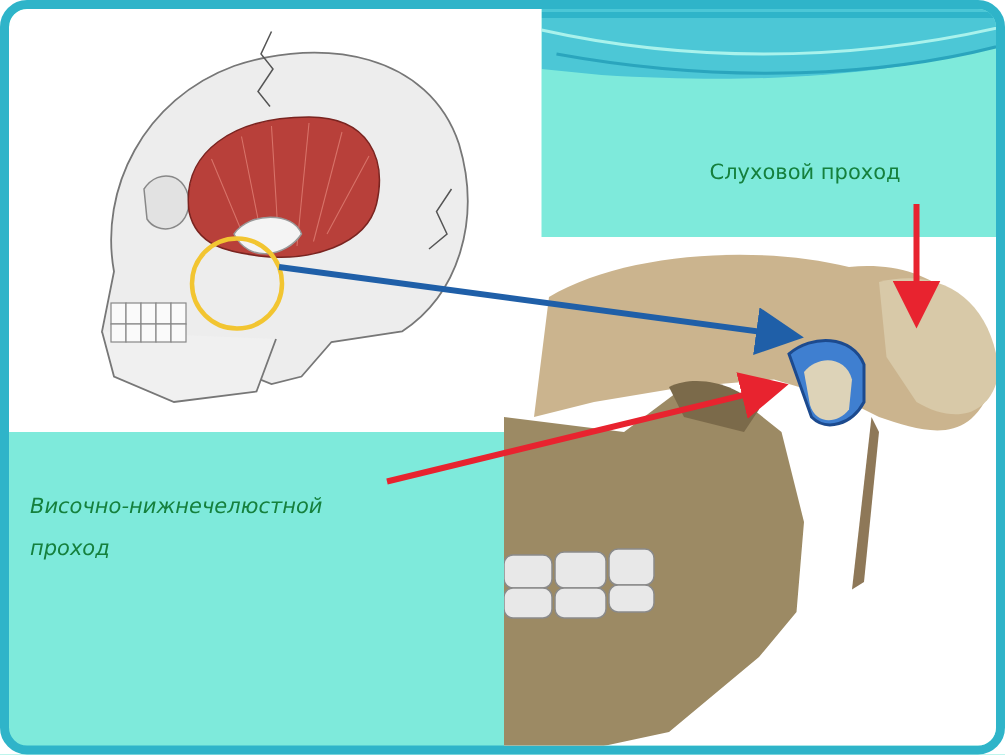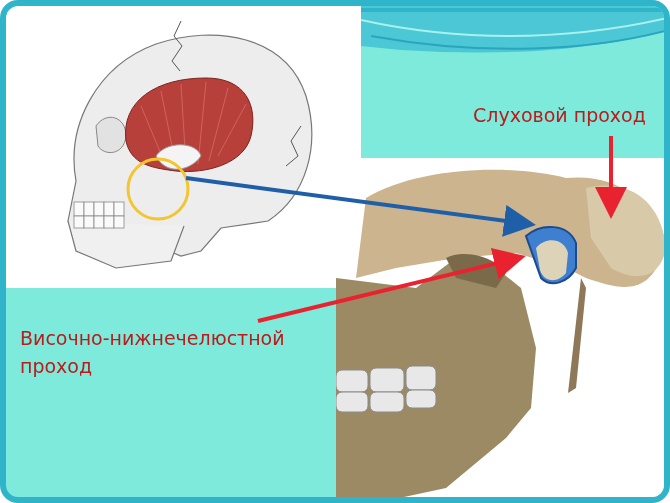--- a/index.html
+++ b/index.html
@@ -7,24 +7,24 @@
     .slide {
       position: absolute; left: 0; top: 0; width: 670px; height: 503px;
       box-sizing: border-box; background: #7eeadb;
       border: 6px solid #2fb4c9; border-radius: 18px; overflow: hidden;
     }
     .wave { position: absolute; left: 355px; top: 0; width: 315px; height: 60px; }
     .panel-white { position: absolute; background: #ffffff; }
     .panel-skull { left: 0; top: 0; width: 355px; height: 282px; border-top-left-radius: 12px; }
     .panel-jaw { left: 330px; top: 152px; width: 334px; height: 345px; }
     .label {
-      position: absolute; color: #b91c1c; font-size: 19px; line-height: 28px; white-space: nowrap;
+      position: absolute; color: #15803d; font-size: 14px; line-height: 28px; white-space: nowrap;
     }
     .label-canal { left: 467px; top: 95px; }
-    .label-tmj { left: 14px; top: 318px; }
+    .label-tmj { left: 14px; top: 318px; font-style: italic; }
     svg.art { position: absolute; left: 0; top: 0; }
   </style>
 </head>
 <body>
 
 <div class="slide">
 
   <svg class="wave" viewBox="0 0 315 60" width="315" height="60">
     <path d="M0,0 L315,0 L315,22 C250,40 170,52 40,44 L0,40 Z" fill="#4cc7d6"></path>
     <path d="M0,14 C90,34 200,38 315,10" stroke="#a9f2ec" stroke-width="2" fill="none"></path>

